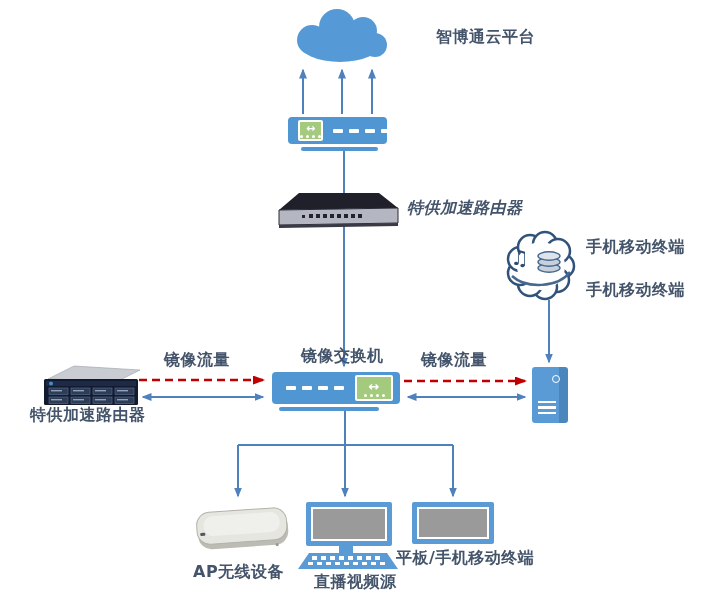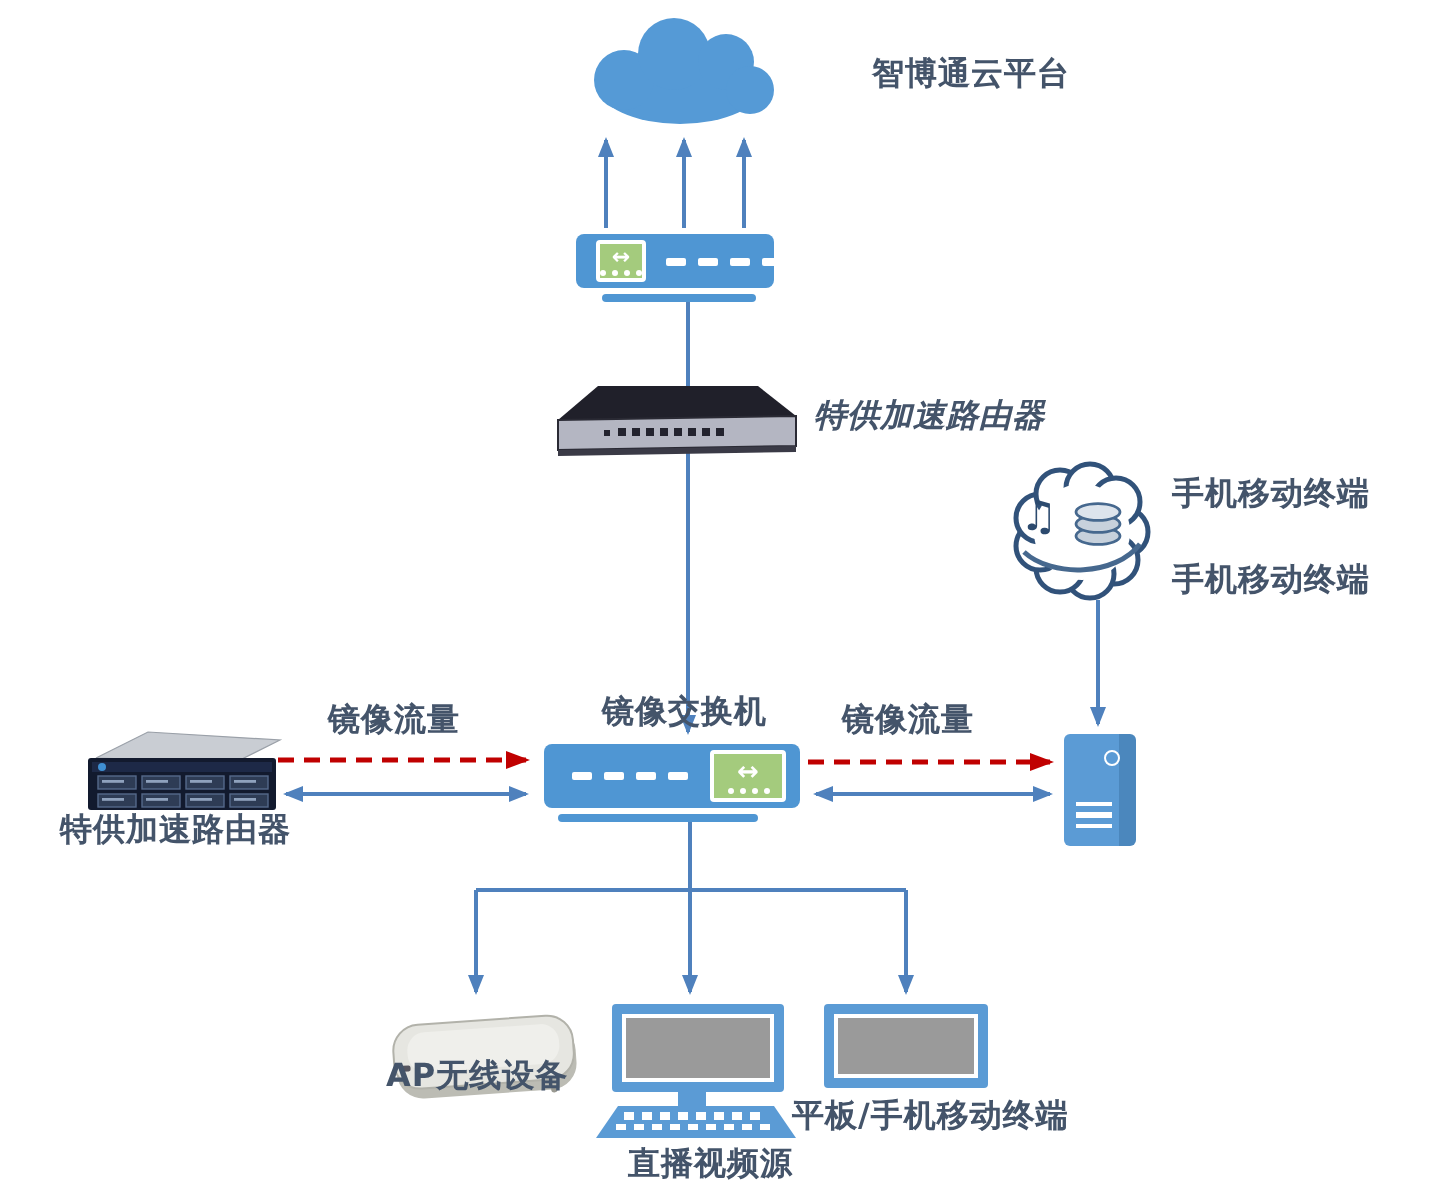--- a/index.html
+++ b/index.html
@@ -235,17 +235,17 @@
   </div>
 
   <div class="lbl" style="left:404px;top:27px;margin-left:32px;">智博通云平台</div>
   <div class="lbl" style="left:407px;top:198px;font-style:italic;">特供加速路由器</div>
   <div class="lbl" style="left:586px;top:237px;">手机移动终端</div>
   <div class="lbl" style="left:586px;top:280px;">手机移动终端</div>
   <div class="lbl" style="left:301px;top:346px;">镜像交换机</div>
   <div class="lbl" style="left:164px;top:350px;">镜像流量</div>
   <div class="lbl" style="left:421px;top:350px;">镜像流量</div>
   <div class="lbl" style="left:30px;top:405px;">特供加速路由器</div>
-  <div class="lbl" style="left:193px;top:528px;">AP无线设备</div>
+  <div class="lbl" style="left:193px;top:562px;">AP无线设备</div>
   <div class="lbl" style="left:314px;top:572px;">直播视频源</div>
   <div class="lbl" style="left:396px;top:548px;">平板/手机移动终端</div>
 
 </div>
 
 </body></html>

